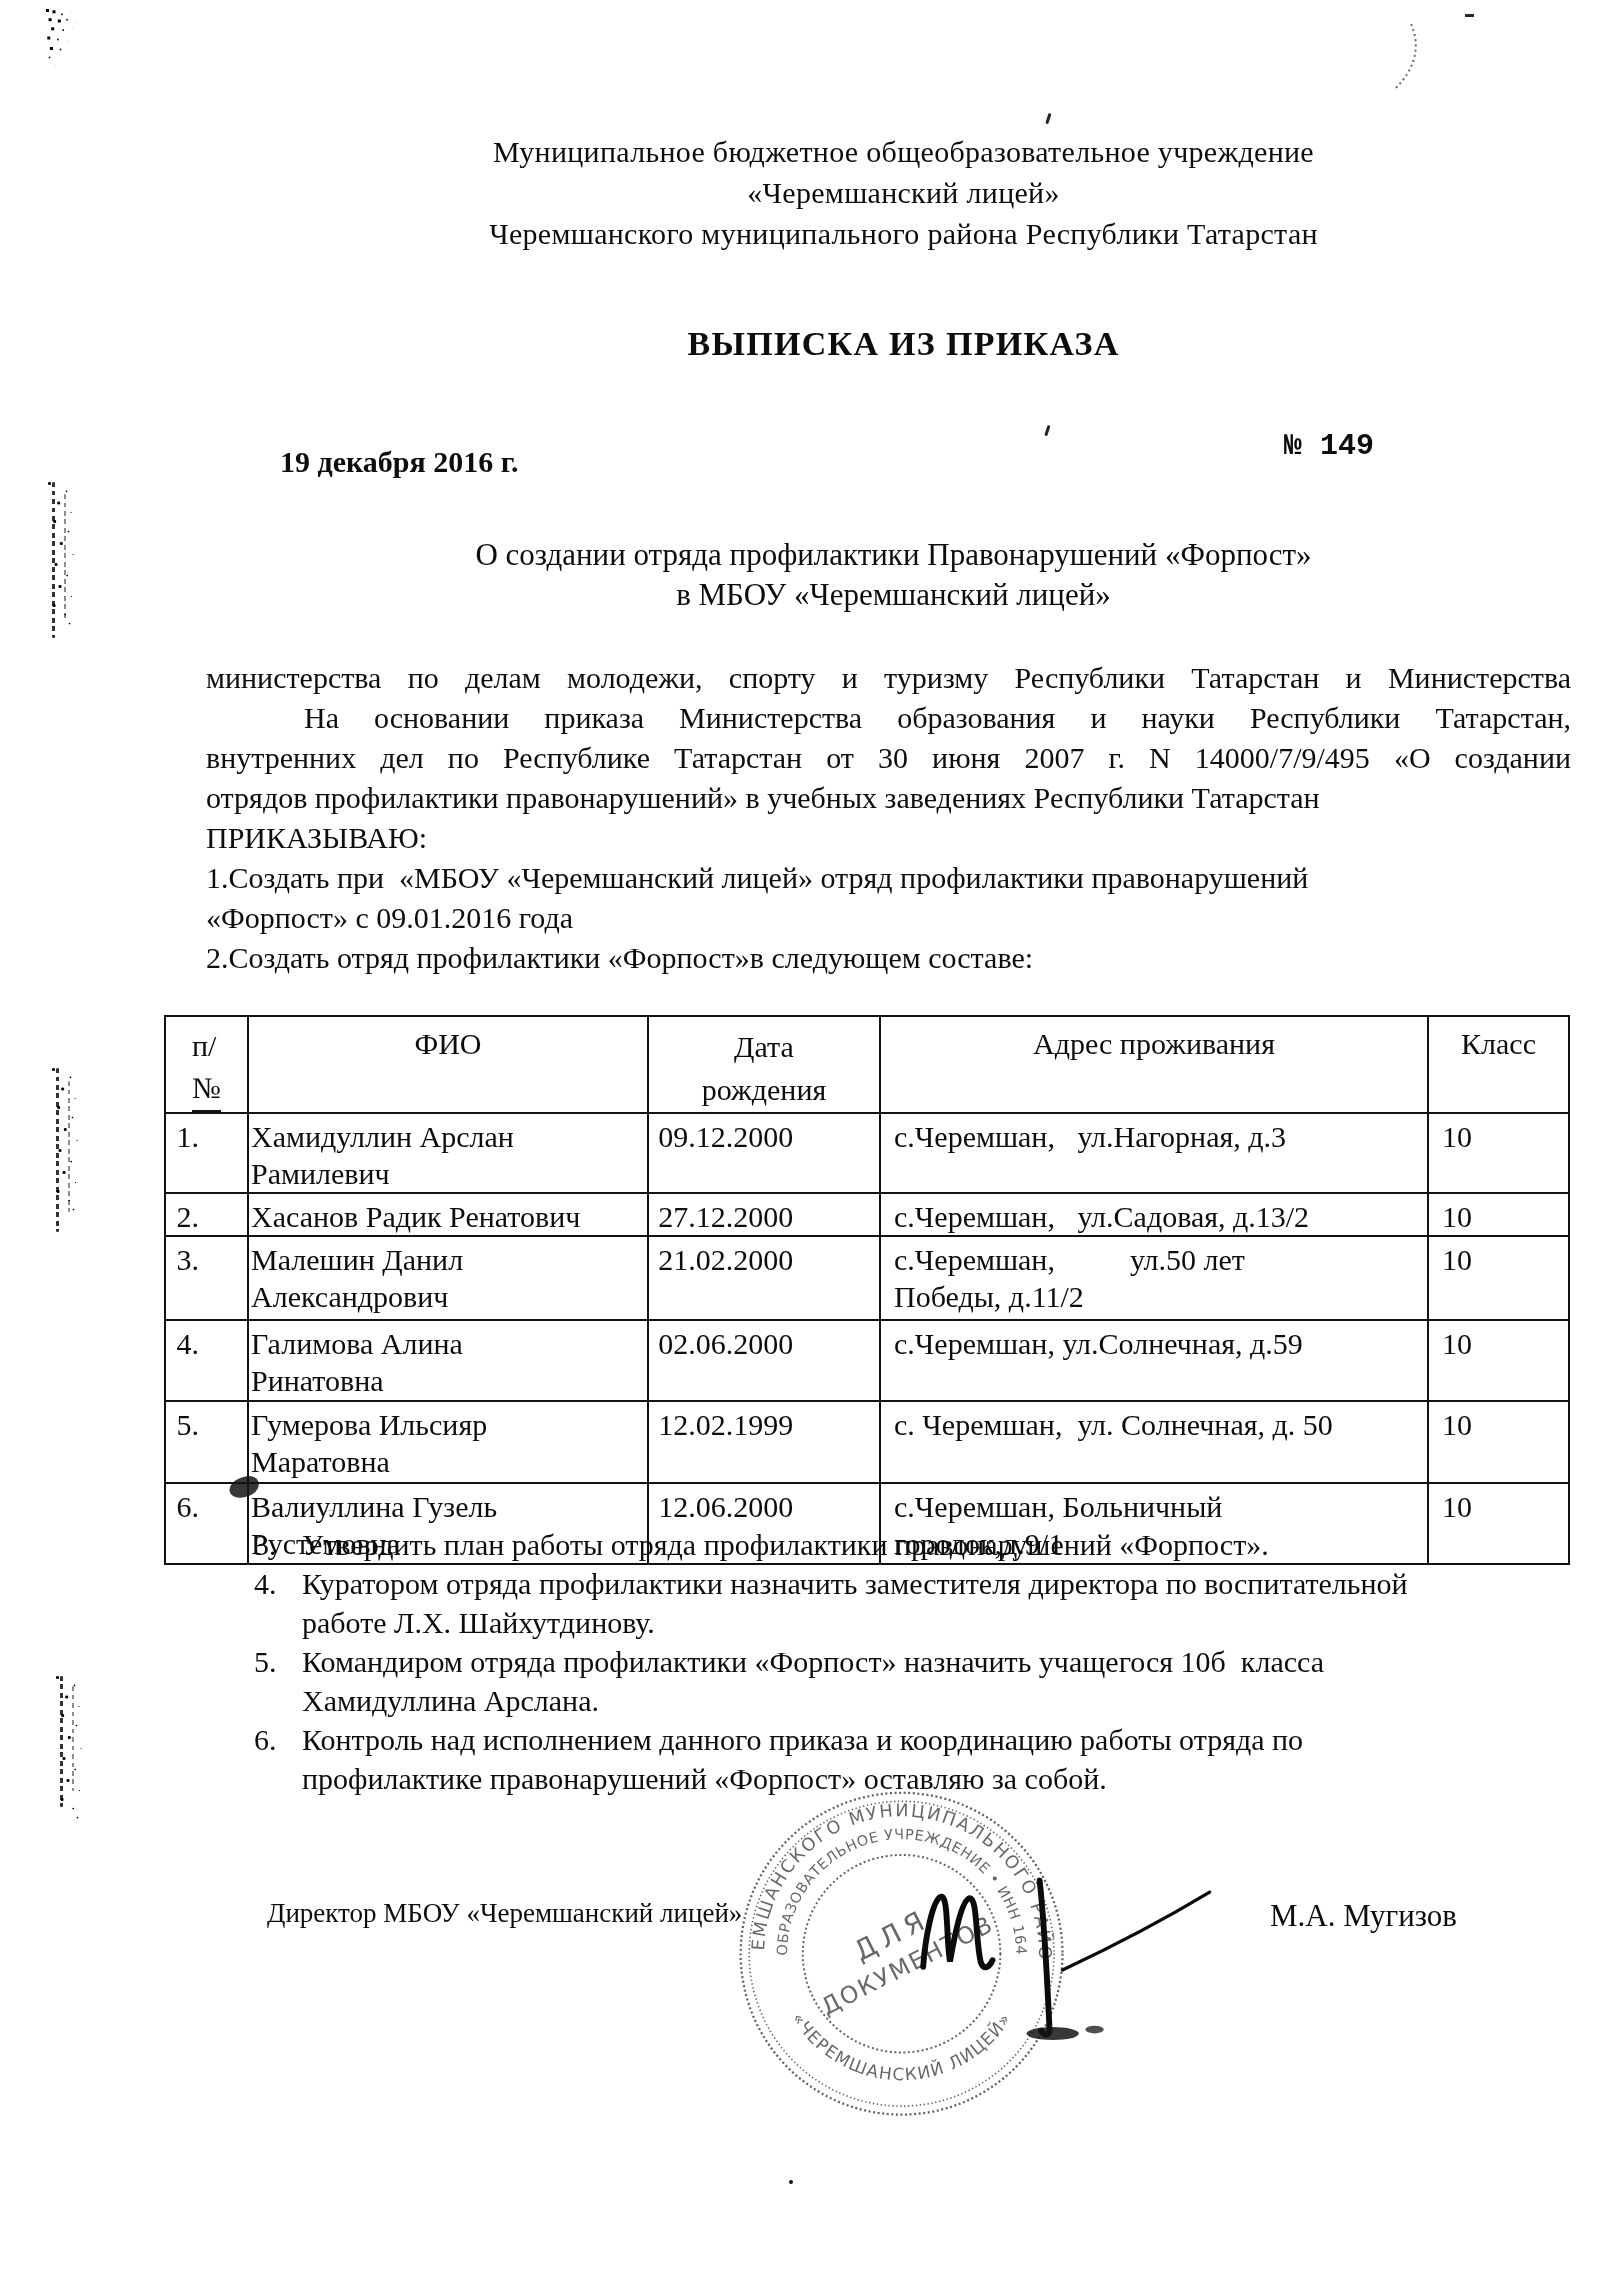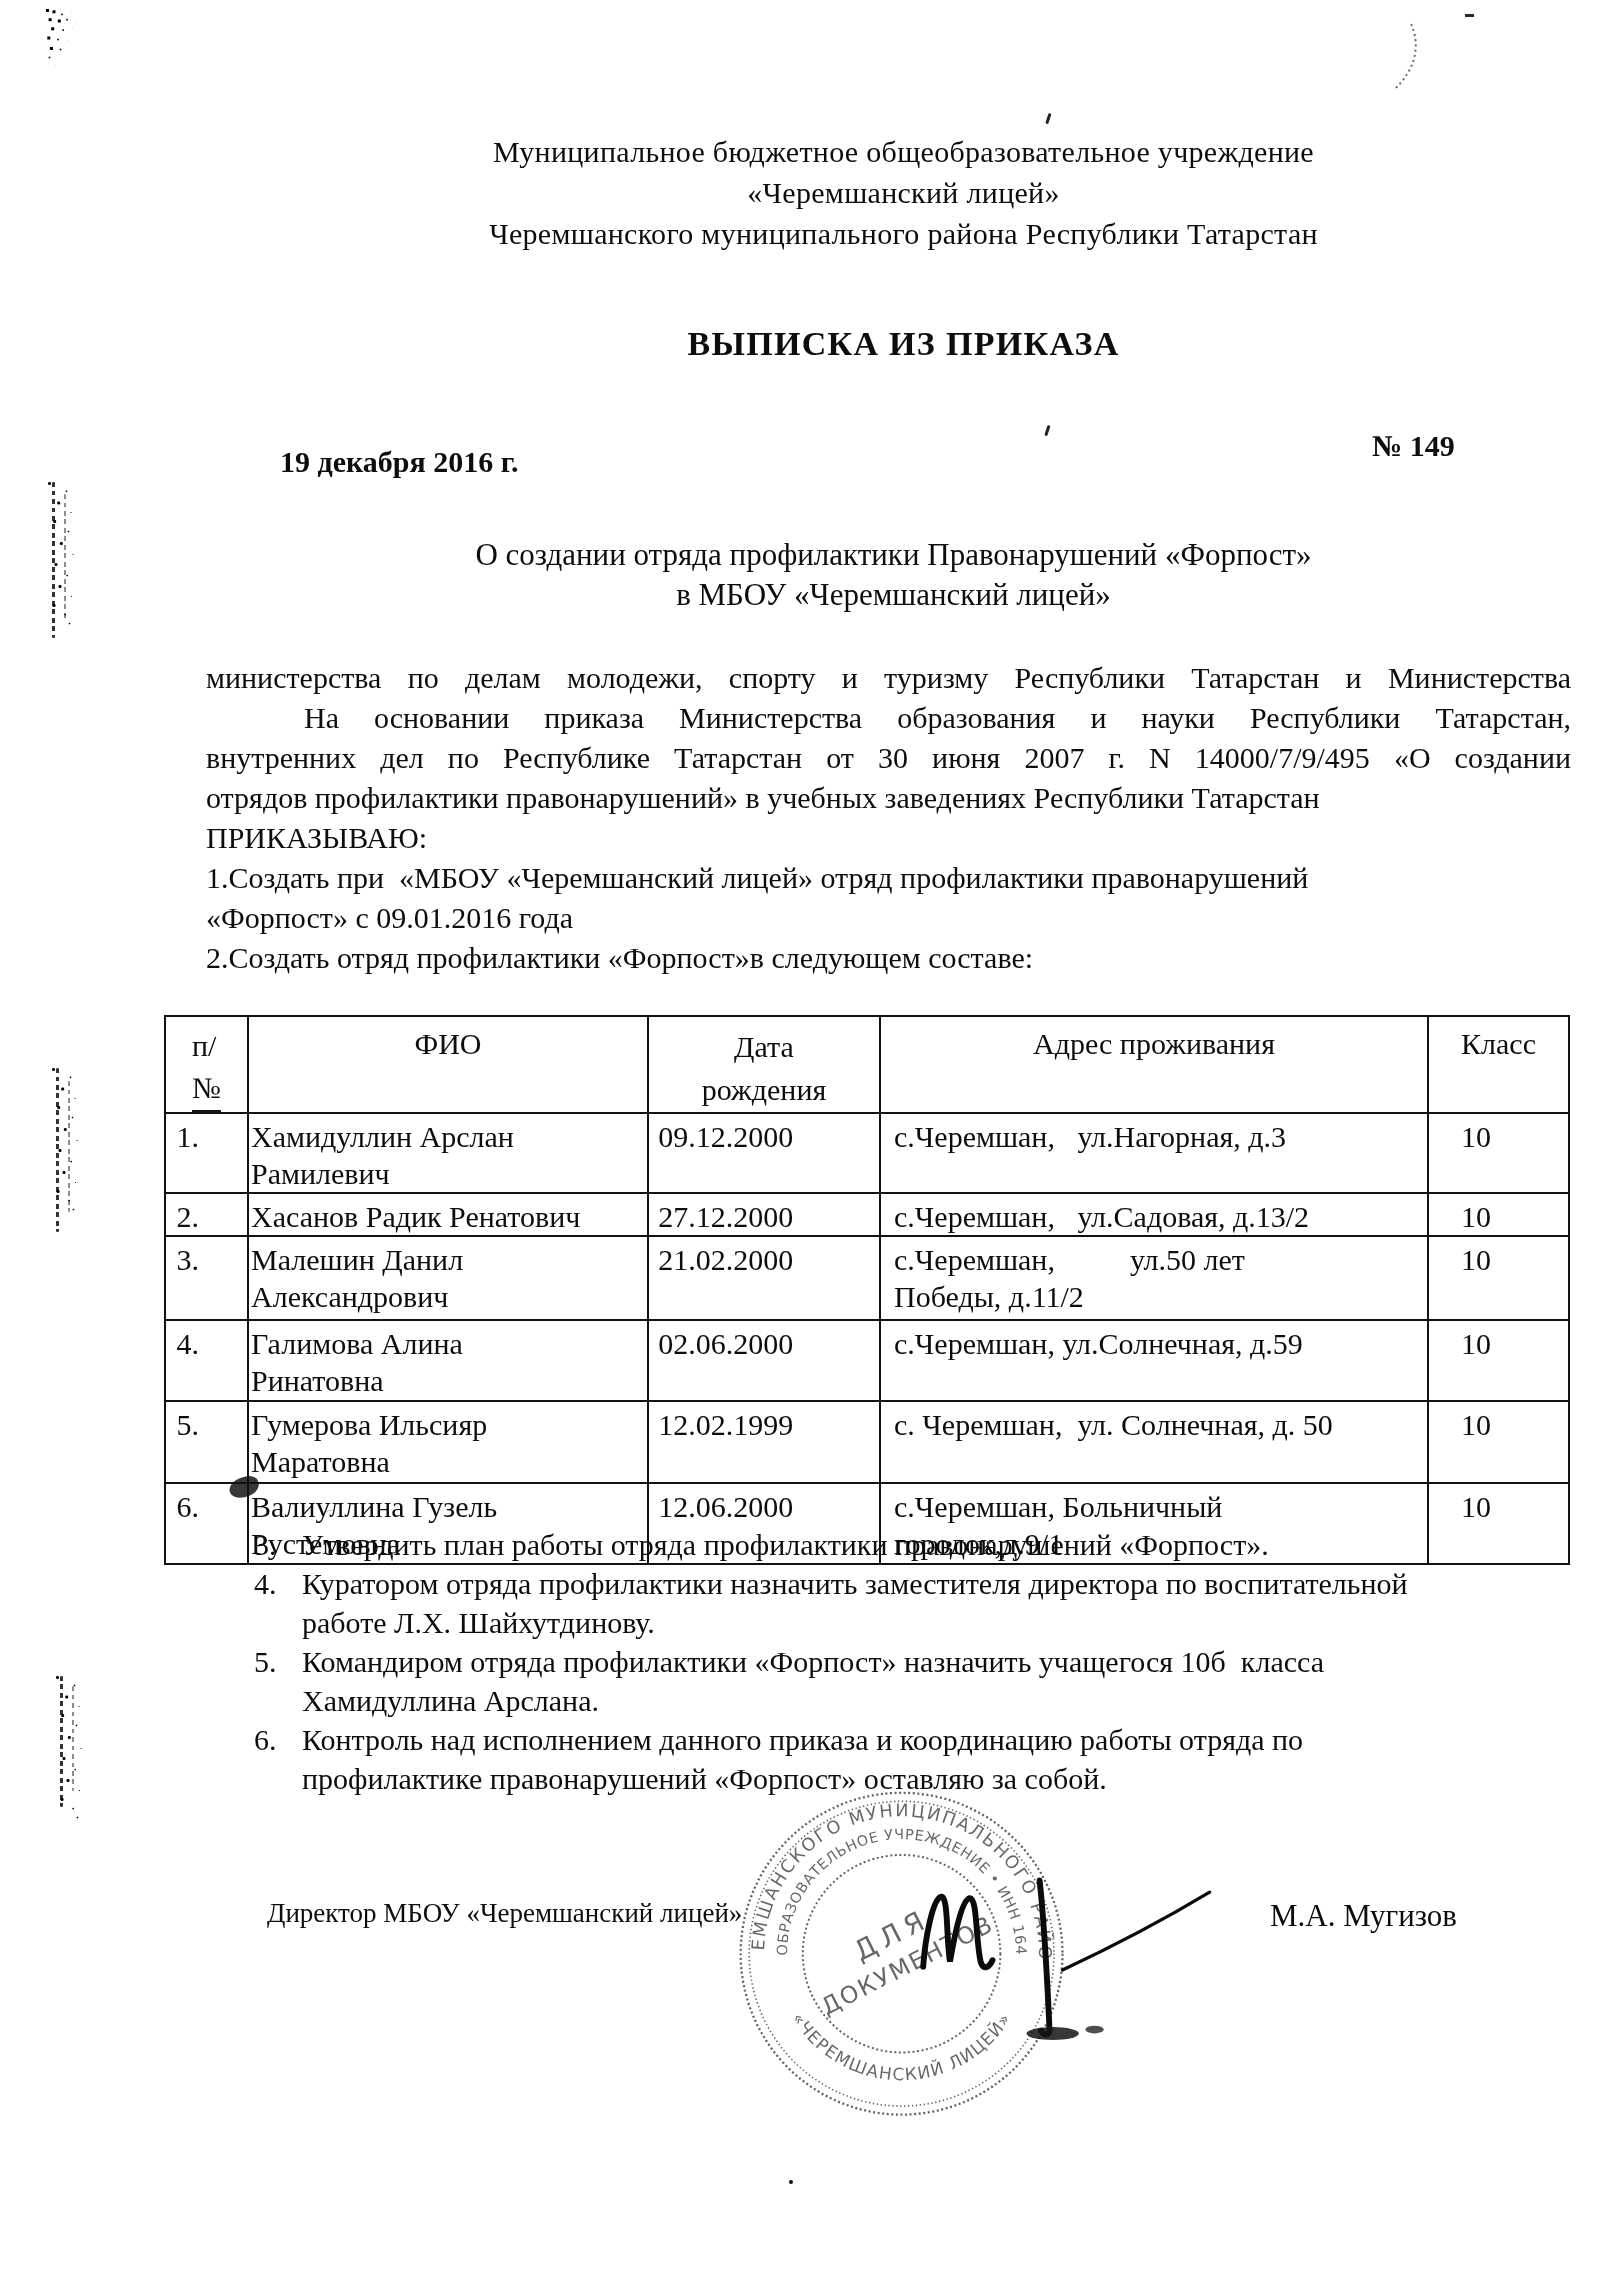--- a/index.html
+++ b/index.html
@@ -7,41 +7,41 @@
     position:relative;width:1623px;height:2295px;background:#ffffff;
     font-family:"Liberation Serif","DejaVu Serif",serif;color:#0d0d0d;overflow:hidden;border-radius:22px;
   }
   
   .org{position:absolute;left:167px;top:131px;width:1473px;text-align:center;
        font-size:30px;line-height:41px;letter-spacing:0.3px;}
   .doc-title{position:absolute;left:167px;top:325px;width:1473px;text-align:center;
        font-size:34px;font-weight:bold;letter-spacing:1.3px;}
   .meta-row{position:absolute;left:0;top:429px;width:1623px;height:39px;font-weight:bold;font-size:30px;}
   .meta-date{position:absolute;left:280px;top:16px;}
-  .meta-num{position:absolute;left:1372px;top:0;}
+  .meta-num{position:absolute;left:1284px;top:0;font-family:Liberation Mono, monospace;}
   .subject{position:absolute;left:157px;top:535px;width:1473px;text-align:center;
        font-size:31px;line-height:40px;}
   
   .body-block{position:absolute;left:206px;top:658px;width:1365px;font-size:30px;line-height:40px;}
   .bl{white-space:pre-wrap;}
   .jfull{text-align:justify;text-align-last:justify;}
   .ind{padding-left:98px;}
   
   .roster{position:absolute;left:164px;top:1015px;width:1404px;border-collapse:collapse;
       table-layout:fixed;font-size:30px;line-height:37px;}
   .roster th,.roster td{border:2px solid #121212;vertical-align:top;white-space:pre-wrap;
       overflow:hidden;font-weight:normal;padding:3.9px 3.9px 0 3.9px;}
   .roster th{padding-top:7.9px;text-align:center;}
   .roster th.hnum{text-align:left;padding-left:26px;line-height:42px;}
   .roster th.hdob{line-height:43px;}
   .roster td.cnum{padding-left:10.5px;}
   .roster td.cfio{padding-left:2px;}
   .roster td.cdob{padding-left:9.2px;}
   .roster td.caddr{padding-left:13px;}
-  .roster td.cgrade{padding-left:32px;margin-left:27px;}
+  .roster td.cgrade{padding-left:13px;margin-left:27px;}
   .roster th:nth-child(5),.roster td:nth-child(5){border-left-style:dashed;}
   .roster tr:nth-child(1){height:80px;}
   .roster tr:nth-child(2){height:80px;}
   .roster tr:nth-child(3){height:40px;}
   .roster tr:nth-child(4){height:84px;}
   .roster tr:nth-child(5){height:81px;}
   .roster tr:nth-child(6){height:82px;}
   .roster tr:nth-child(7){height:81px;}
   .nu{display:inline-block;border-bottom:2.6px solid #141414;padding-bottom:1.3px;}
   

